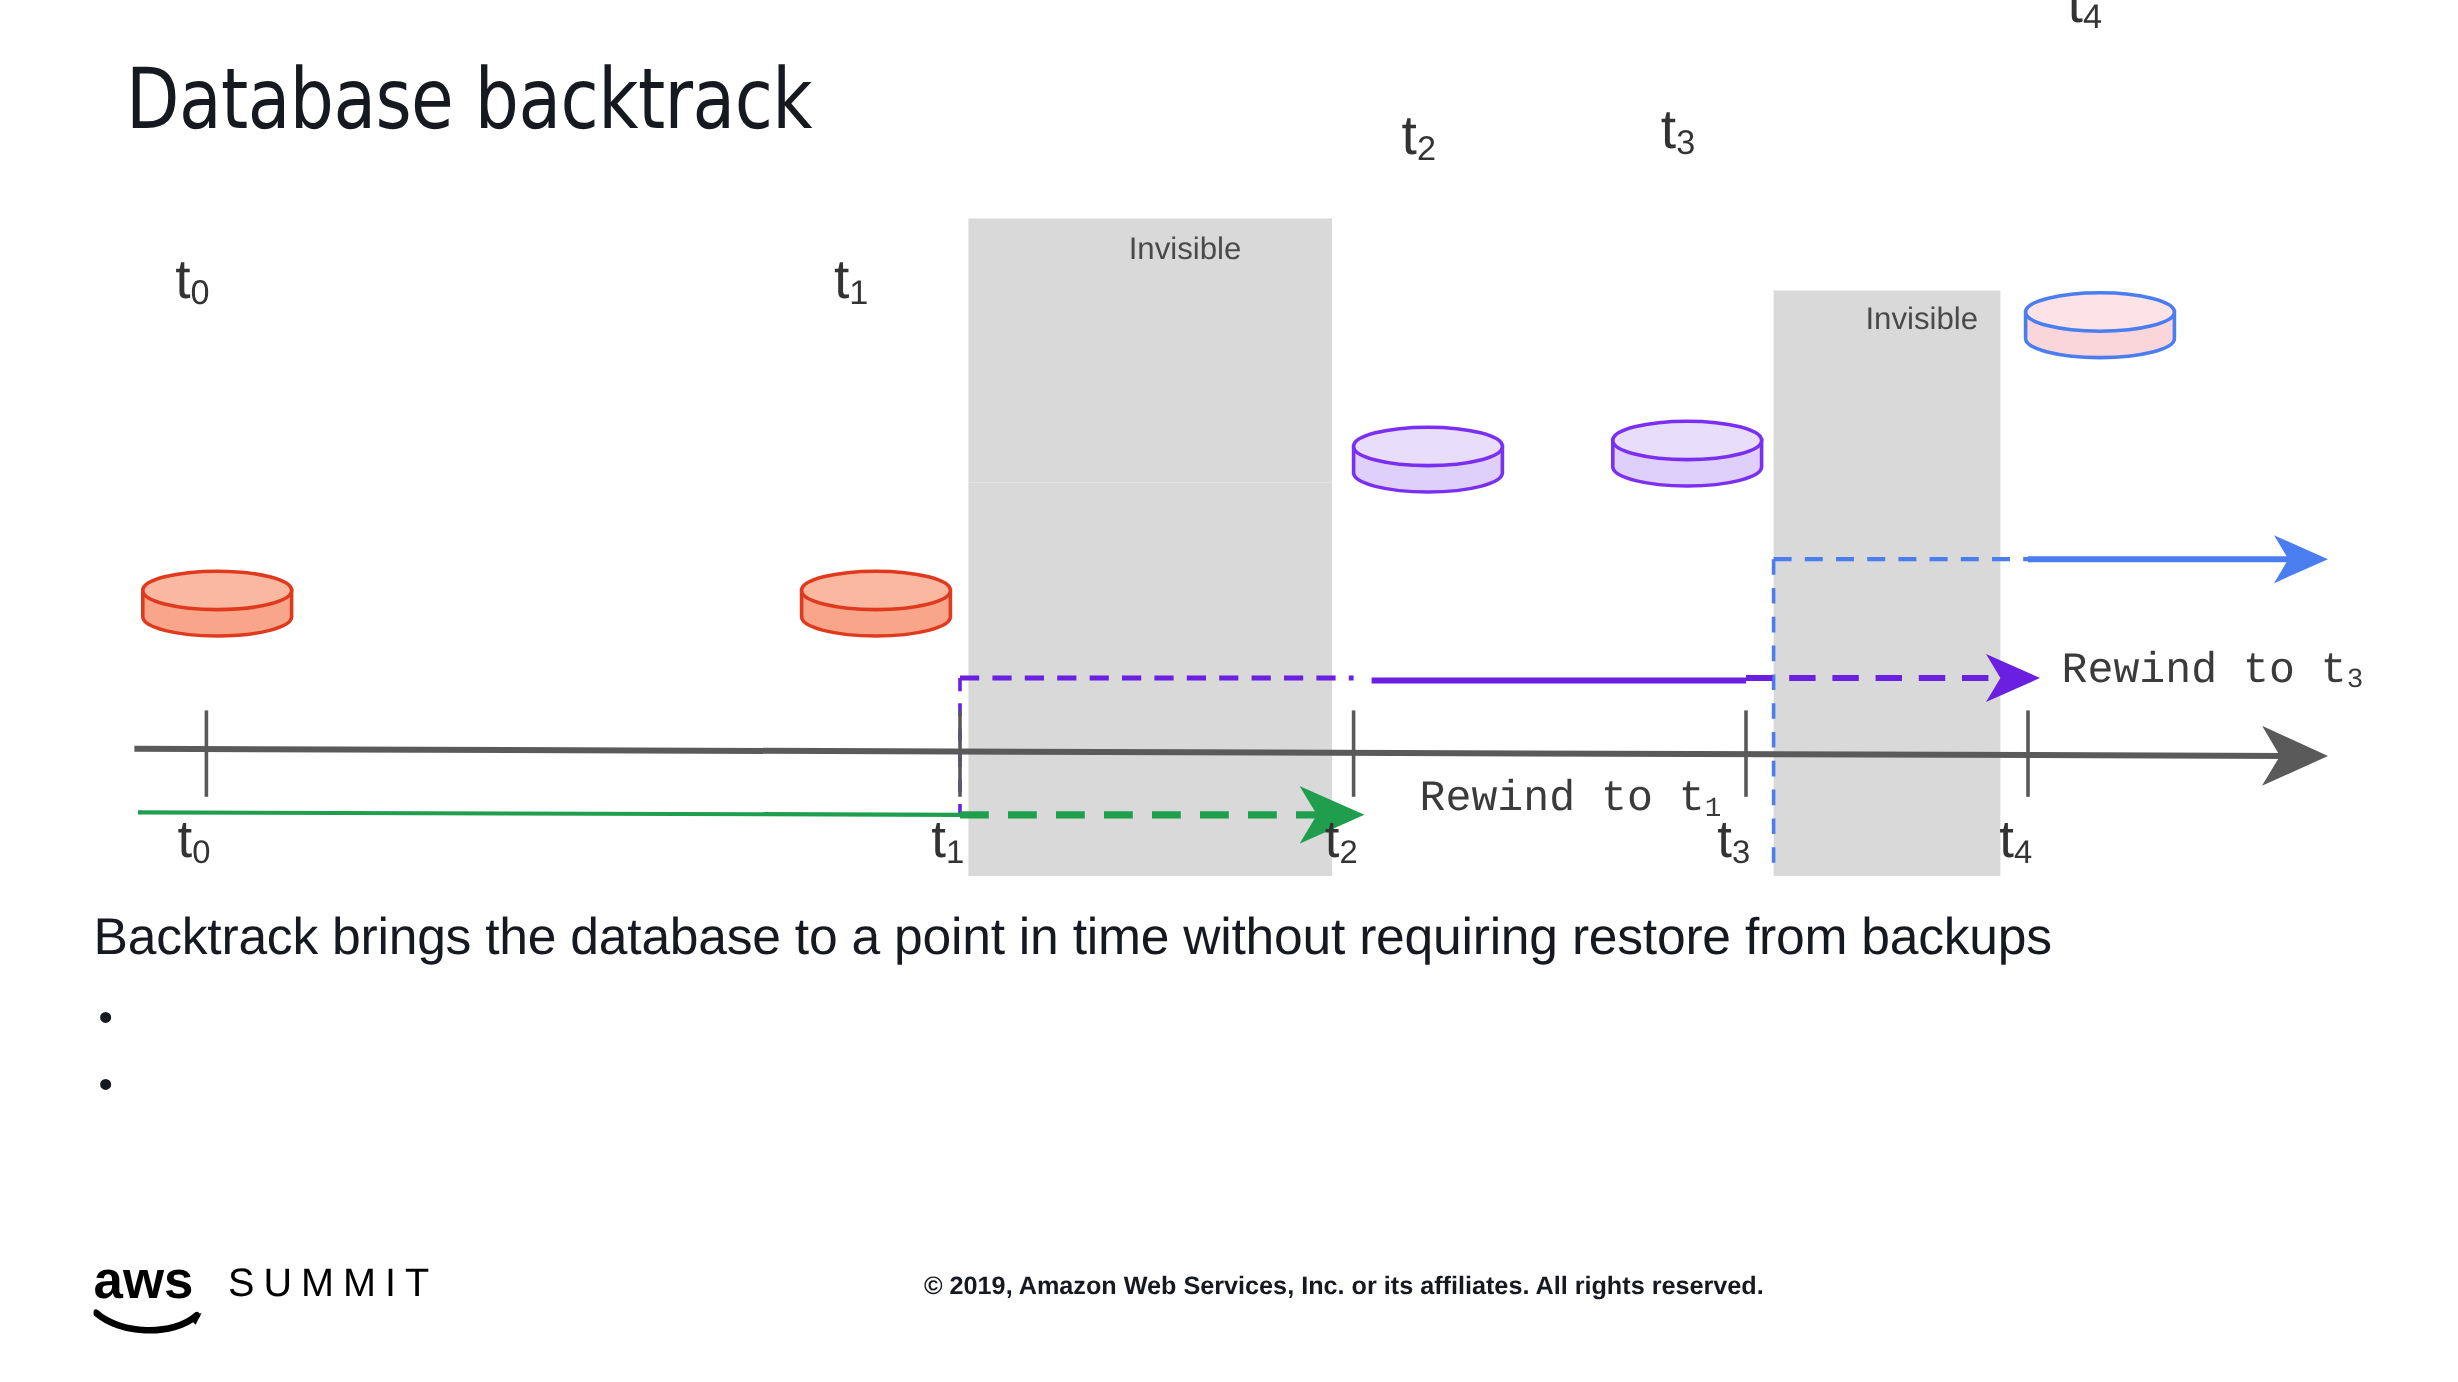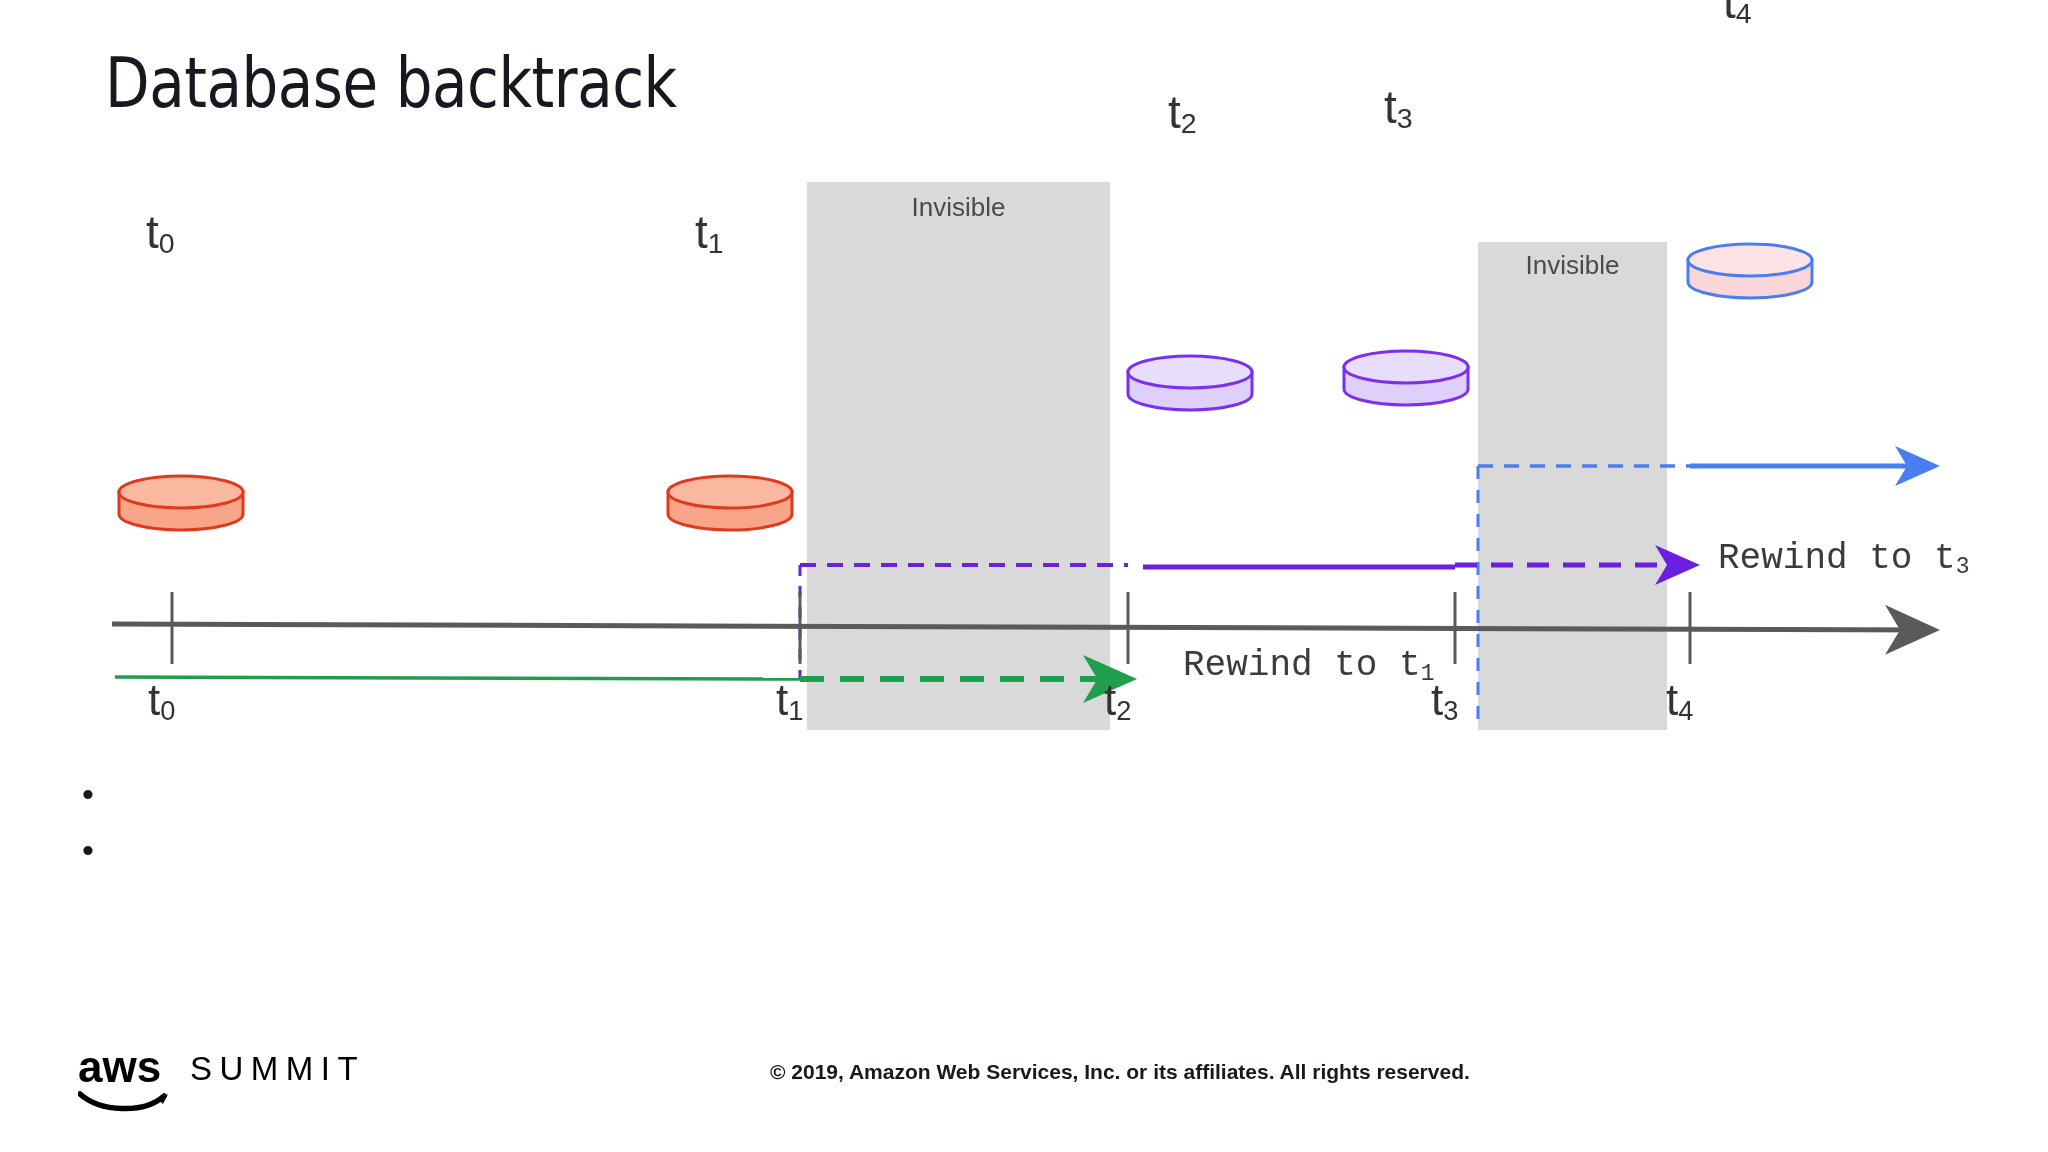--- a/index.html
+++ b/index.html
@@ -16,21 +16,21 @@
   }
 
   
   #diagram{position:absolute;left:0;top:150px;width:2048px;height:580px;}
   #diagram svg{position:absolute;left:0;top:0;}
 
   
   .band-label{
     position:absolute;font-size:26px;color:#4a4a4a;
     font-family:"Liberation Sans","DejaVu Sans",sans-serif;
-    white-space:nowrap;text-align:center;
+    white-space:nowrap;text-align:center;margin-left:29px;
   }
 
   
   .t-label{
     position:absolute;font-size:46px;font-weight:400;color:#333333;
     white-space:nowrap;font-family:"Liberation Sans","DejaVu Sans",sans-serif;
   }
   .t-label sub{font-size:0.62em;vertical-align:-0.18em;}
 
   
@@ -189,20 +189,21 @@
   </div>
   <div class="axis-label" style="left:1431px;top:525px;">
     <span>t</span><sub>3</sub>
   </div>
   <div class="axis-label" style="left:1666px;top:525px;">
     <span>t</span><sub>4</sub>
   </div>
 </div>
 
 <div id="body-copy">
+  <div id="lead-line">Backtrack brings the database to a point in time without requiring restore from backups</div>
 
   <div class="bullet-row">
     <div class="bullet-dot">•</div>
   </div>
 
   <div class="bullet-row">
     <div class="bullet-dot">•</div>
   </div>
 </div>
 

